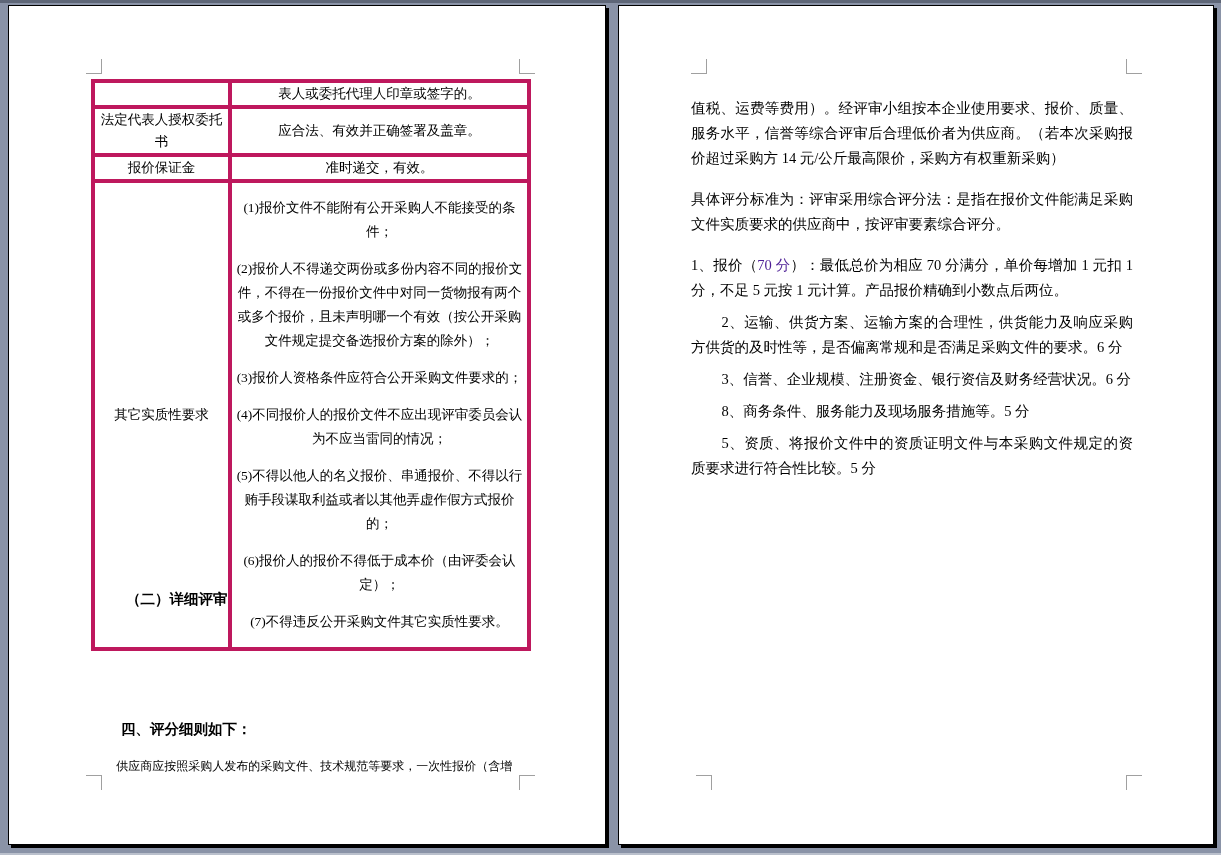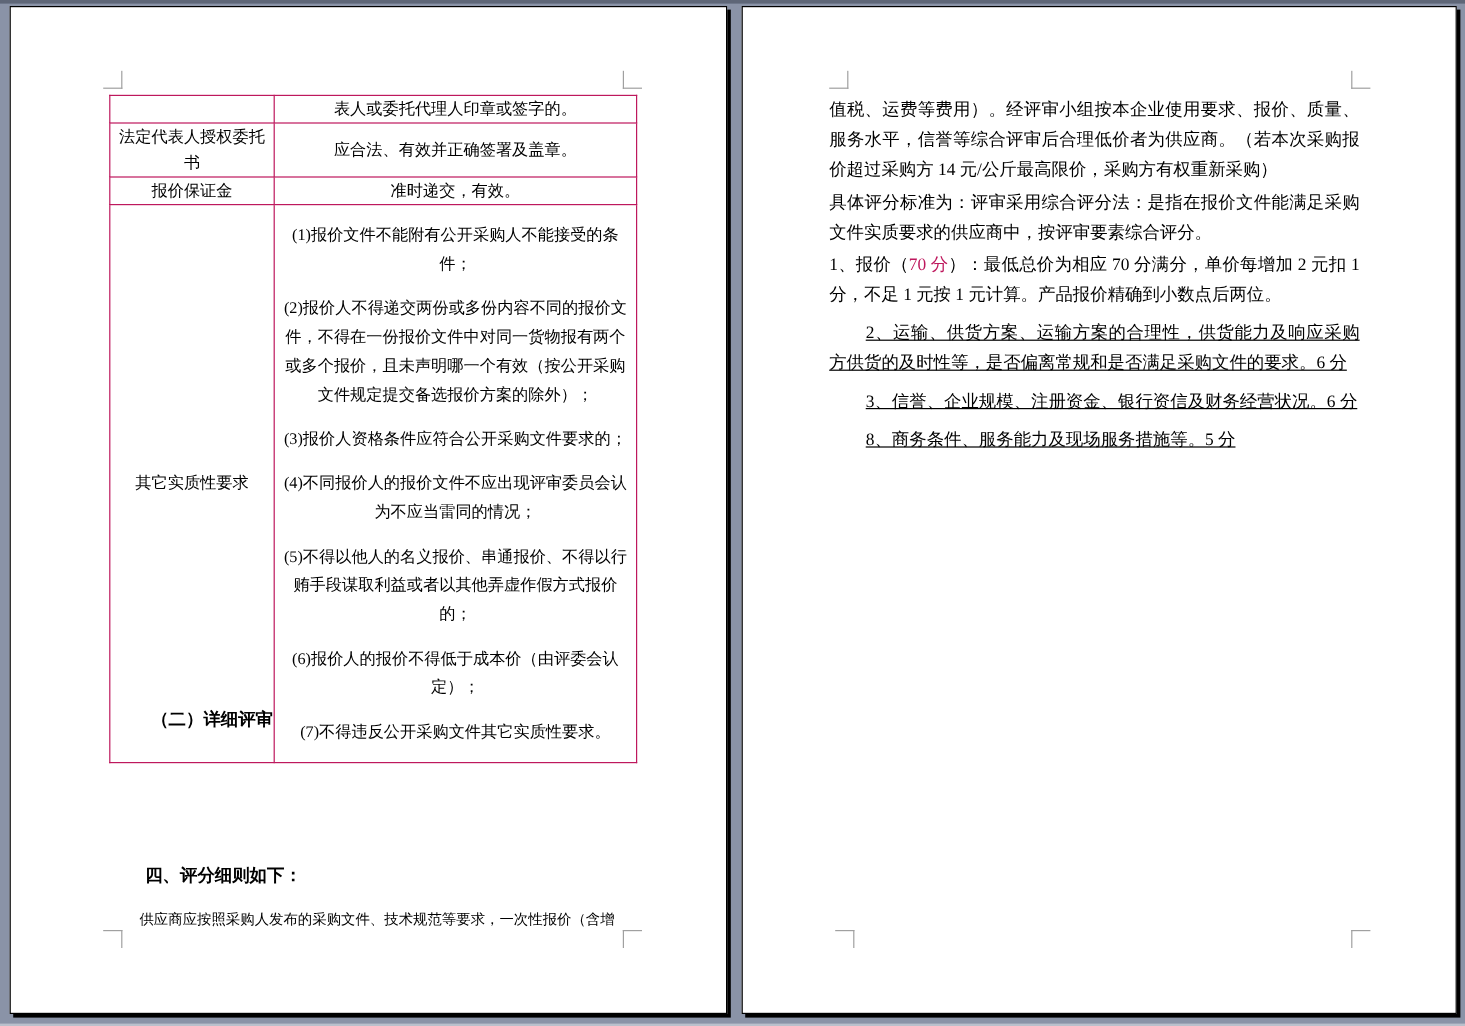--- a/index.html
+++ b/index.html
@@ -25,21 +25,21 @@
   .mark.tr{border-left:1px solid #A0A0A0;border-bottom:1px solid #A0A0A0;}
   .mark.bl{border-right:1px solid #A0A0A0;border-top:1px solid #A0A0A0;}
   .mark.br{border-left:1px solid #A0A0A0;border-top:1px solid #A0A0A0;}
 
   
   table.qtable{
     border-collapse:collapse;position:absolute;left:82px;top:73px;width:440px;
     table-layout:fixed;font-size:13.5px;
   }
   table.qtable td{
-    border:1px solid #be185d;text-align:center;vertical-align:middle;
+    border:4px solid #be185d;text-align:center;vertical-align:middle;
     padding:0 4px;line-height:22px;
   }
   tr.row-cont td{height:20px;}
   tr.row-sm td{height:22px;}
   tr.row-md td{height:68px;line-height:23px;}
   tr.row-lg td{height:362px;}
   td.items-cell{padding:0 2px;}
   td.items-cell p{margin:13px 0;line-height:24px;text-align:center;}
 
   .h2{position:absolute;left:117px;top:584px;font-size:14.5px;font-weight:bold;}
@@ -51,24 +51,24 @@
   .lastline{
     position:absolute;left:82px;top:746px;width:450px;
     font-size:12px;line-height:29px;text-indent:2.1em;
   }
 
   
   .rp-content{
     position:absolute;left:72px;top:74px;width:442px;
     font-size:14.5px;line-height:25px;text-align:justify;
   }
-  .rp-content p{margin:0 0 2px 0;}
-  .rp-content p.item{text-indent:2.1em;margin-top:7px;text-decoration:underline;}
+  .rp-content p{margin:16px 0 2px 0;}
+  .rp-content p.item{text-indent:2.1em;margin-top:7px;}
   .rp-content p.item-last{margin-top:2px;}
-  .red{color:#be185d;}
+  .red{color:#4c1d95;}
 </style>
 </head>
 <body>
 
 <div class="edge-top"></div>
 <div class="edge-bottom"></div>
 
 <div class="page page-left">
   <div class="mark tl" style="left:77px;top:53px;"></div>
   <div class="mark tr" style="left:510px;top:53px;"></div>
@@ -115,18 +115,19 @@
 
 <div class="page page-right">
   <div class="mark tl" style="left:72px;top:53px;"></div>
   <div class="mark tr" style="left:507px;top:53px;"></div>
   <div class="mark bl" style="left:77px;top:769px;"></div>
   <div class="mark br" style="left:507px;top:769px;"></div>
 
   <div class="rp-content">
     <p>值税、运费等费用）。经评审小组按本企业使用要求、报价、质量、服务水平，信誉等综合评审后合理低价者为供应商。（若本次采购报价超过采购方 14 元/公斤最高限价，采购方有权重新采购）</p>
     <p>具体评分标准为：评审采用综合评分法：是指在报价文件能满足采购文件实质要求的供应商中，按评审要素综合评分。</p>
-    <p><span>1、报价（</span><span class="red">70 分</span><span>）：最低总价为相应 70 分满分，单价每增加 2 元扣 1 分，不足 1 元按 1 元计算。产品报价精确到小数点后两位。</span></p>
+    <p><span>1、报价（</span><span class="red">70 分</span><span>）：最低总价为相应 70 分满分，单价每增加 1 元扣 1 分，不足 5 元按 1 元计算。产品报价精确到小数点后两位。</span></p>
     <p class="item">2、运输、供货方案、运输方案的合理性，供货能力及响应采购方供货的及时性等，是否偏离常规和是否满足采购文件的要求。6 分</p>
     <p class="item">3、信誉、企业规模、注册资金、银行资信及财务经营状况。6 分</p>
     <p class="item">8、商务条件、服务能力及现场服务措施等。5 分</p>
+    <p class="item">5、资质、将报价文件中的资质证明文件与本采购文件规定的资质要求进行符合性比较。5 分</p>
   </div>
 </div>
 
 </body></html>

